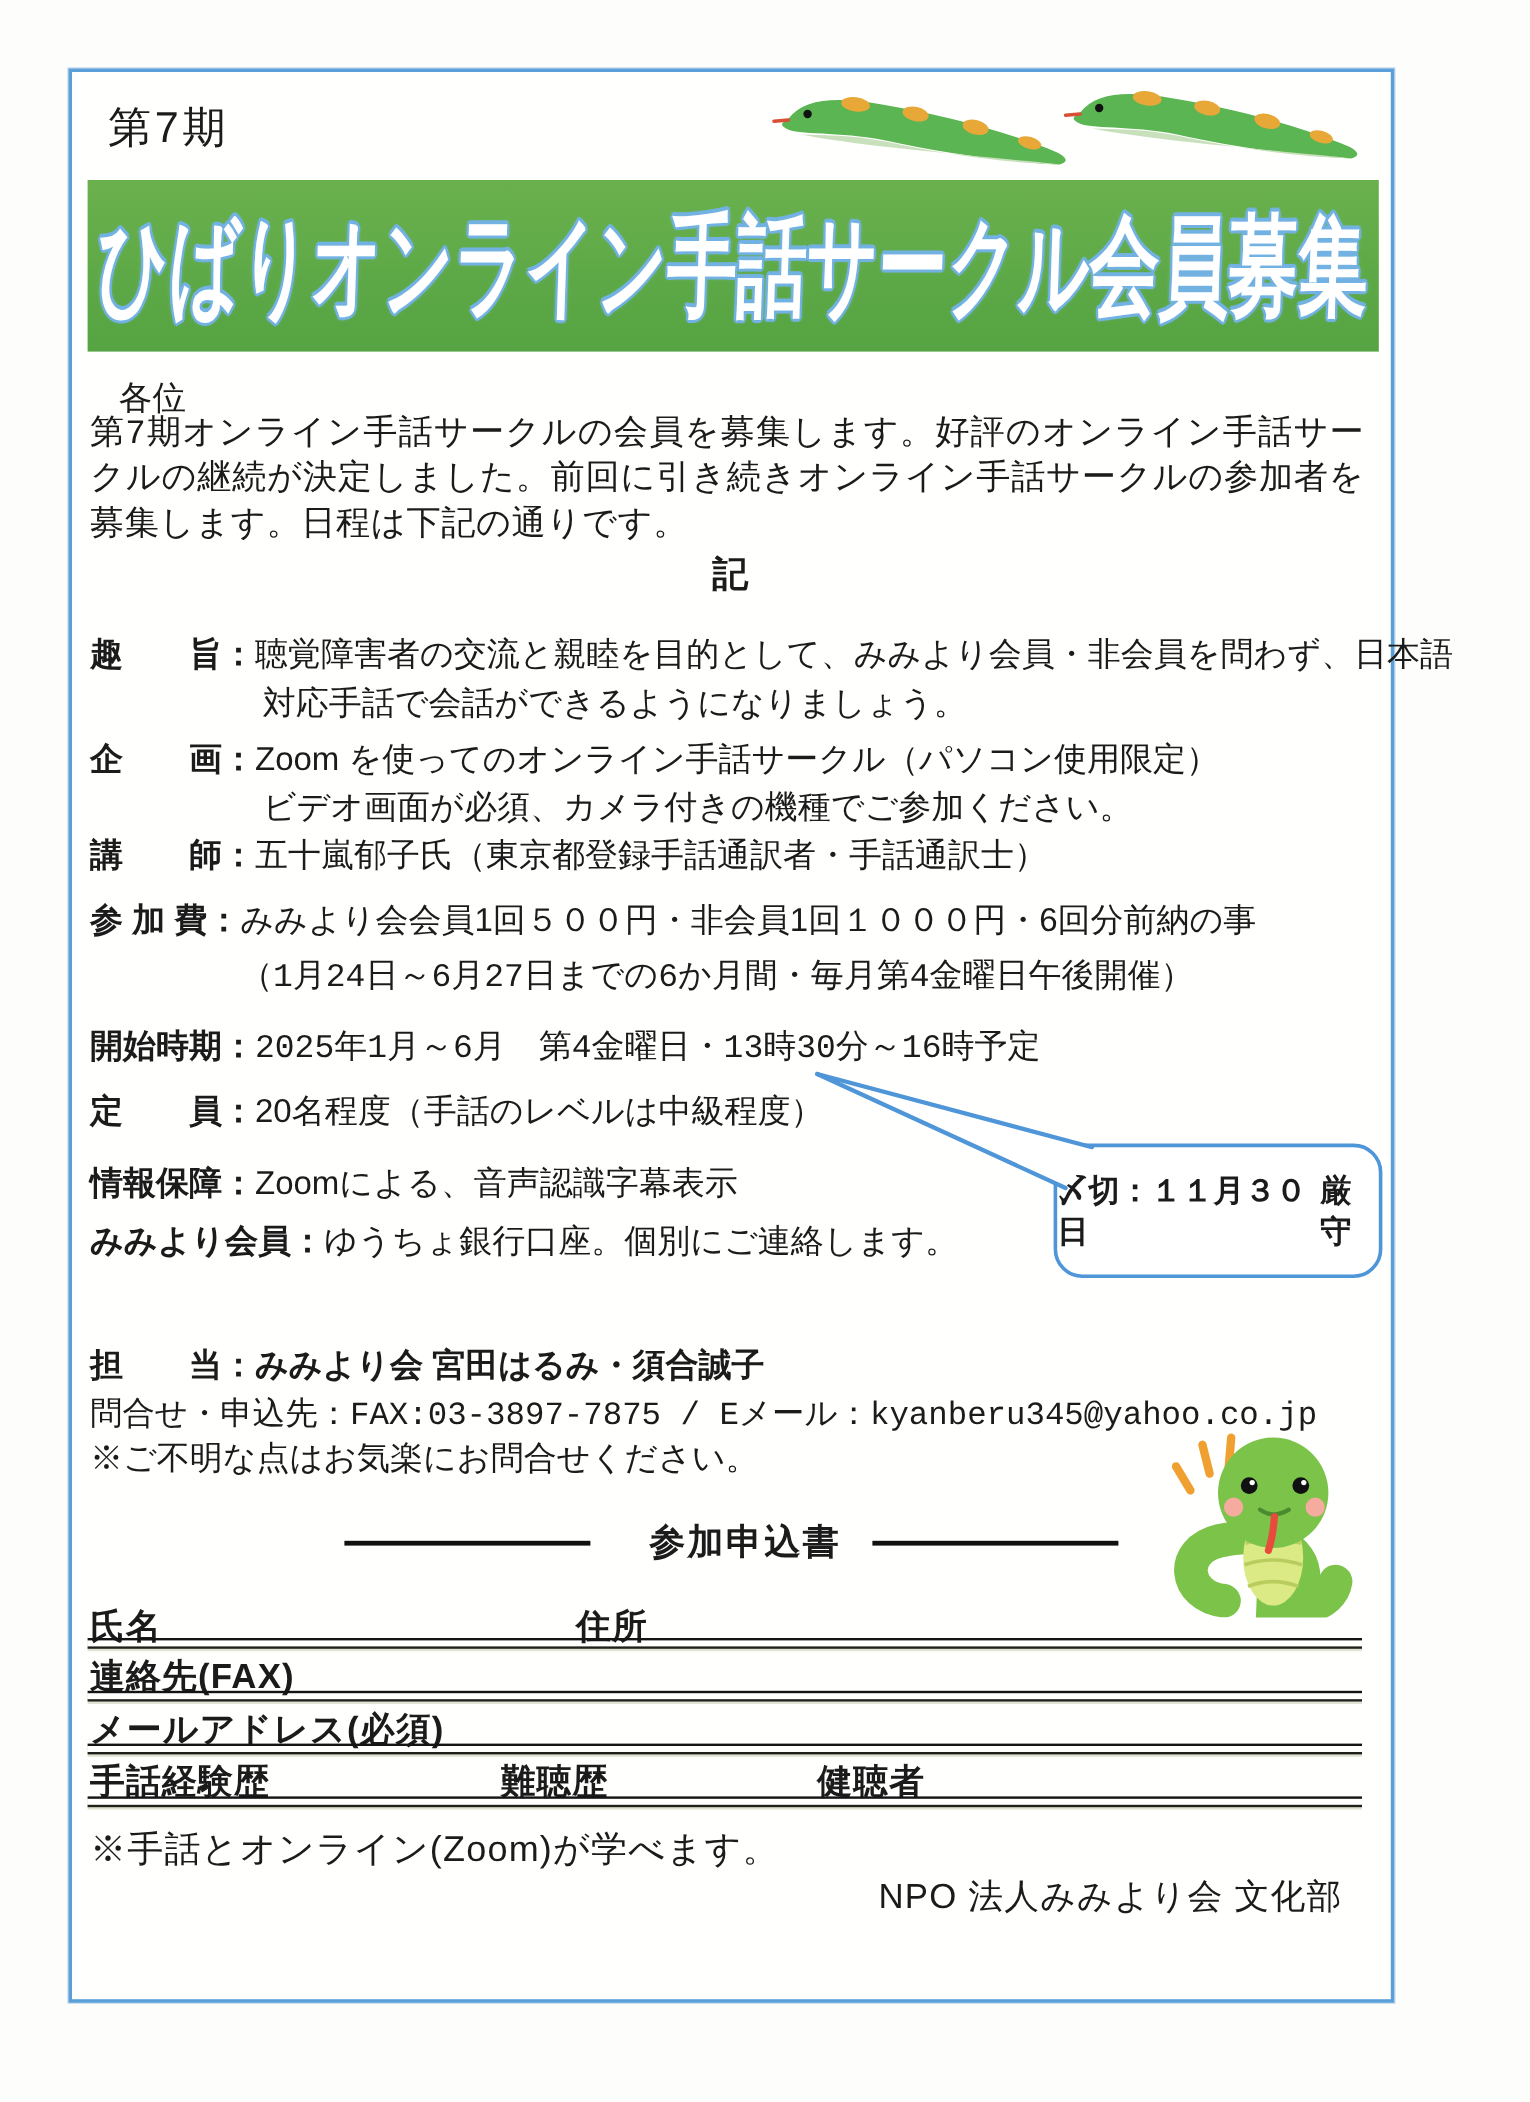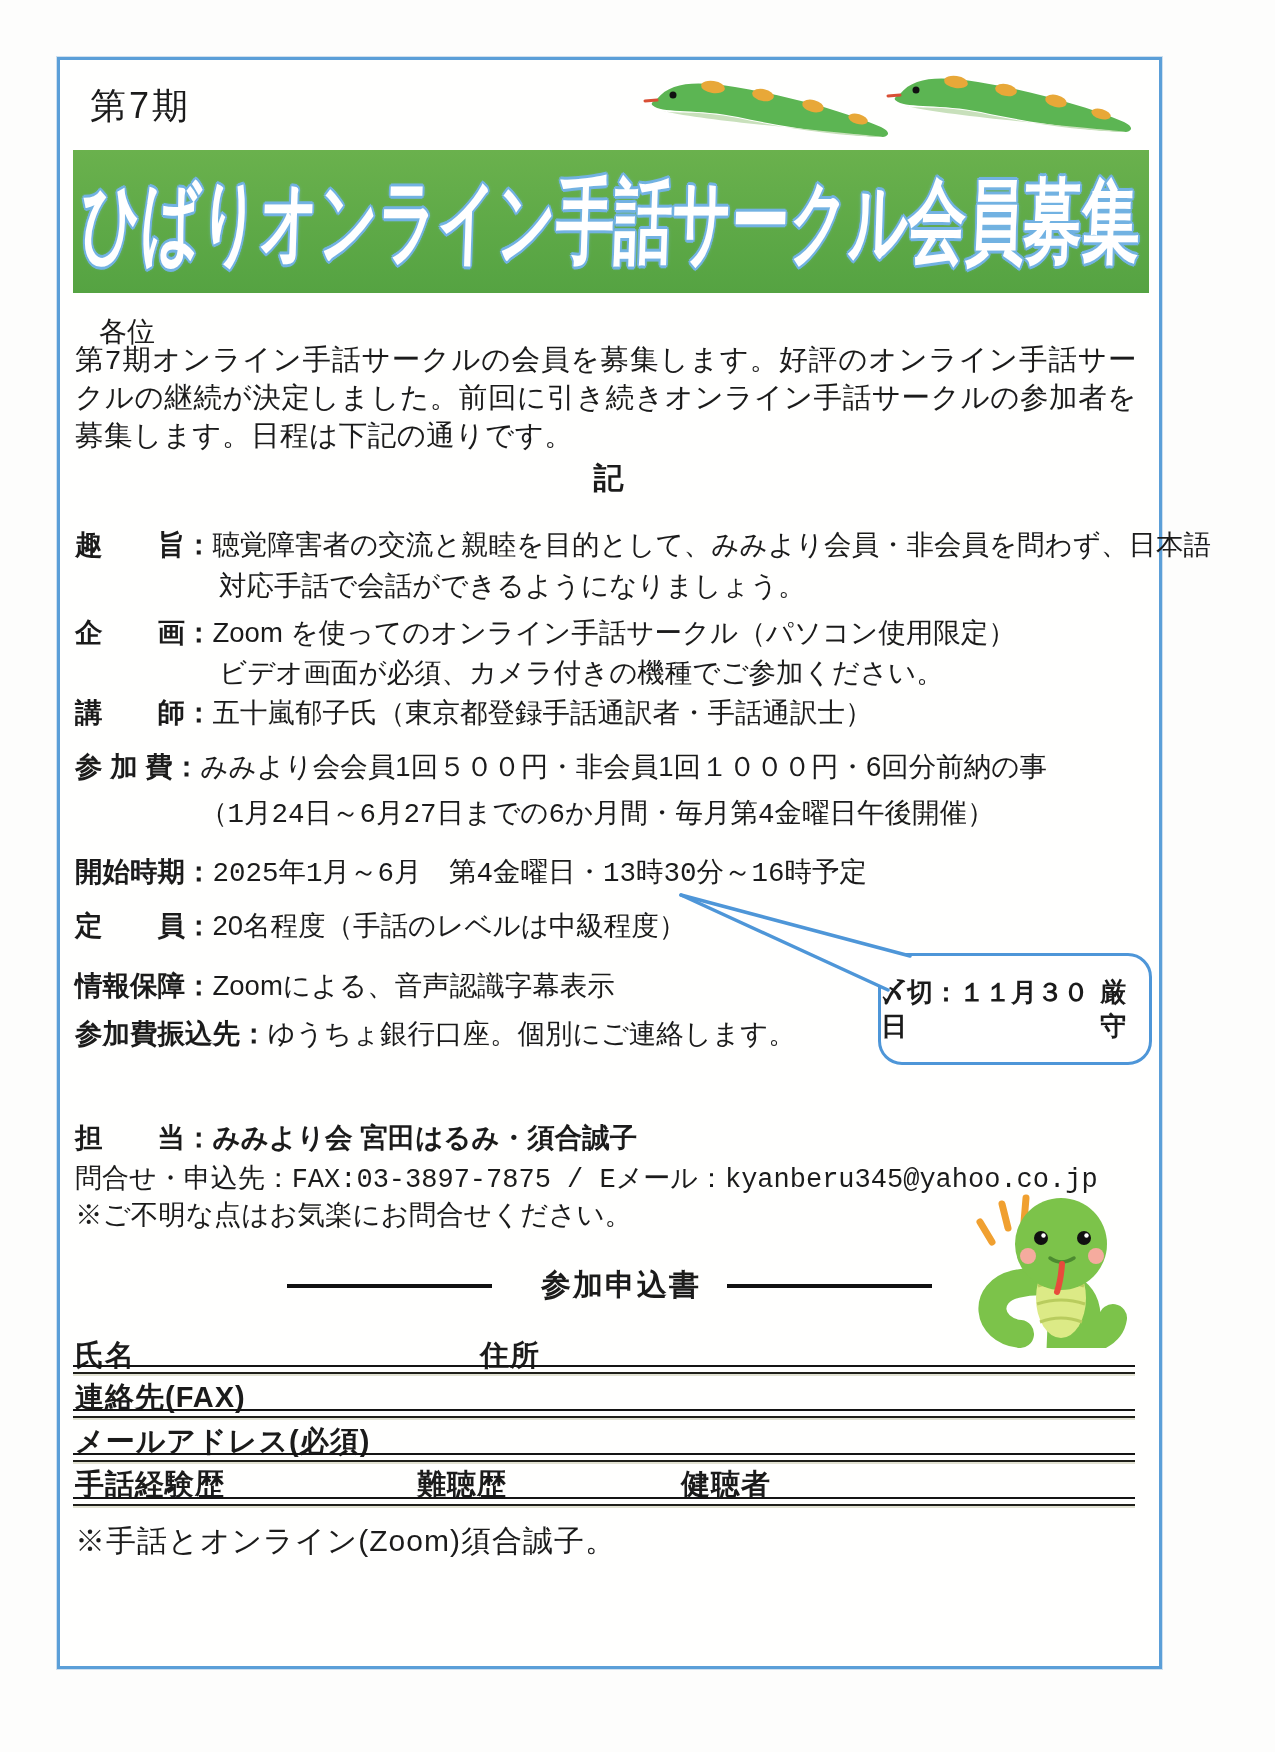--- a/index.html
+++ b/index.html
@@ -130,21 +130,21 @@
 
   <div class="abs row" style="top:848px">
     <b>定　　員：</b><span>20名程度（手話のレベルは中級程度）</span>
   </div>
 
   <div class="abs row" style="top:908px">
     <b>情報保障：</b><span>Zoomによる、音声認識字幕表示</span>
   </div>
 
   <div class="abs row" style="top:956px">
-    <b>参加費振込先：</b><span>ゆうちょ銀行口座。個別にご連絡します。</span>
+    <b>みみより会員：</b><span>ゆうちょ銀行口座。個別にご連絡します。</span>
   </div>
 
   <div class="abs bubble">
     <span>〆切：１１月３０日</span>
     <span>厳守</span>
   </div>
   <svg class="abs tail" viewBox="0 0 290 135">
     <polygon points="23,15 252,76 230,110" fill="#ffffff"></polygon>
     <line x1="23" y1="15" x2="252" y2="76" stroke="#4e96d8" stroke-width="3.5" stroke-linecap="round"></line>
     <line x1="23" y1="15" x2="230" y2="110" stroke="#4e96d8" stroke-width="3.5" stroke-linecap="round"></line>
@@ -188,15 +188,16 @@
   <div class="abs fline" style="top:1349px"></div>
 
   <div class="abs flabel" style="left:15px;top:1362px">メールアドレス(必須)</div>
   <div class="abs fline" style="top:1393px"></div>
 
   <div class="abs flabel" style="left:15px;top:1405px">手話経験歴</div>
   <div class="abs flabel" style="left:357px;top:1405px">難聴歴</div>
   <div class="abs flabel" style="left:621px;top:1405px">健聴者</div>
   <div class="abs fline" style="top:1437px"></div>
 
-  <div class="abs note">※手話とオンライン(Zoom)須合誠子。</div>
+  <div class="abs note">※手話とオンライン(Zoom)が学べます。</div>
+  <div class="abs footer">NPO 法人みみより会 文化部</div>
 
 </div>
 
 </body></html>

